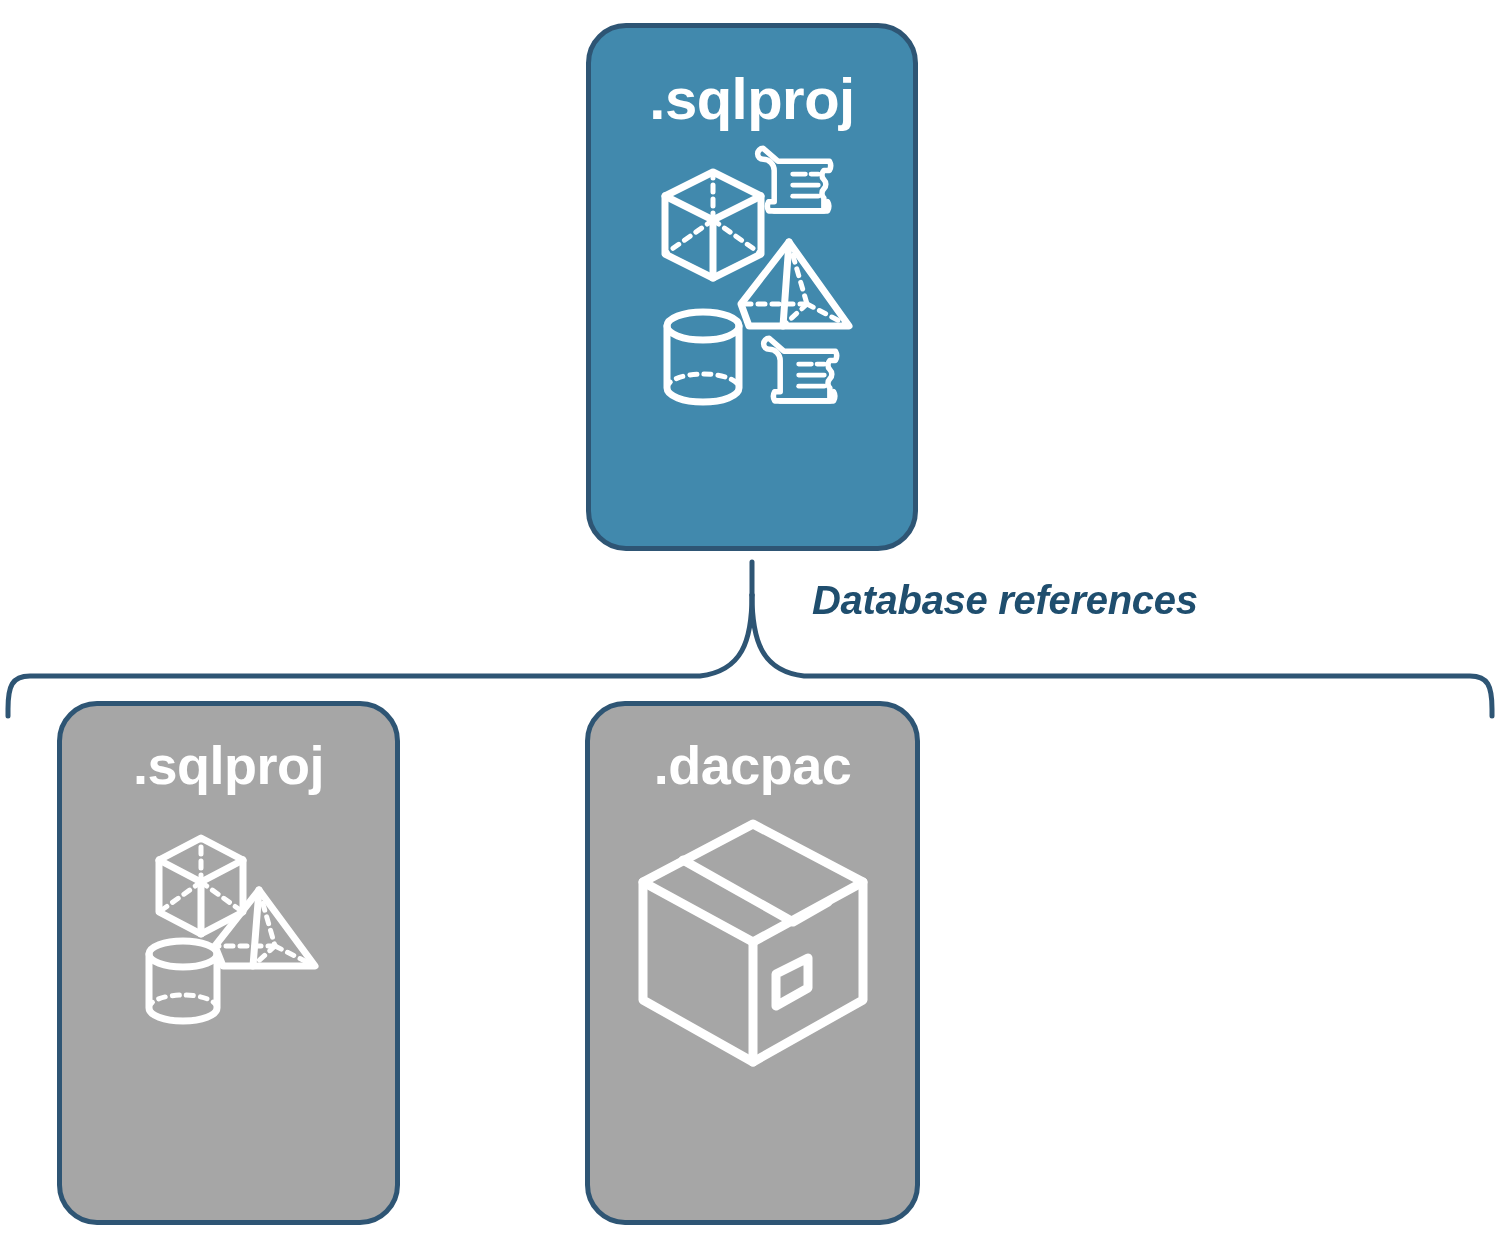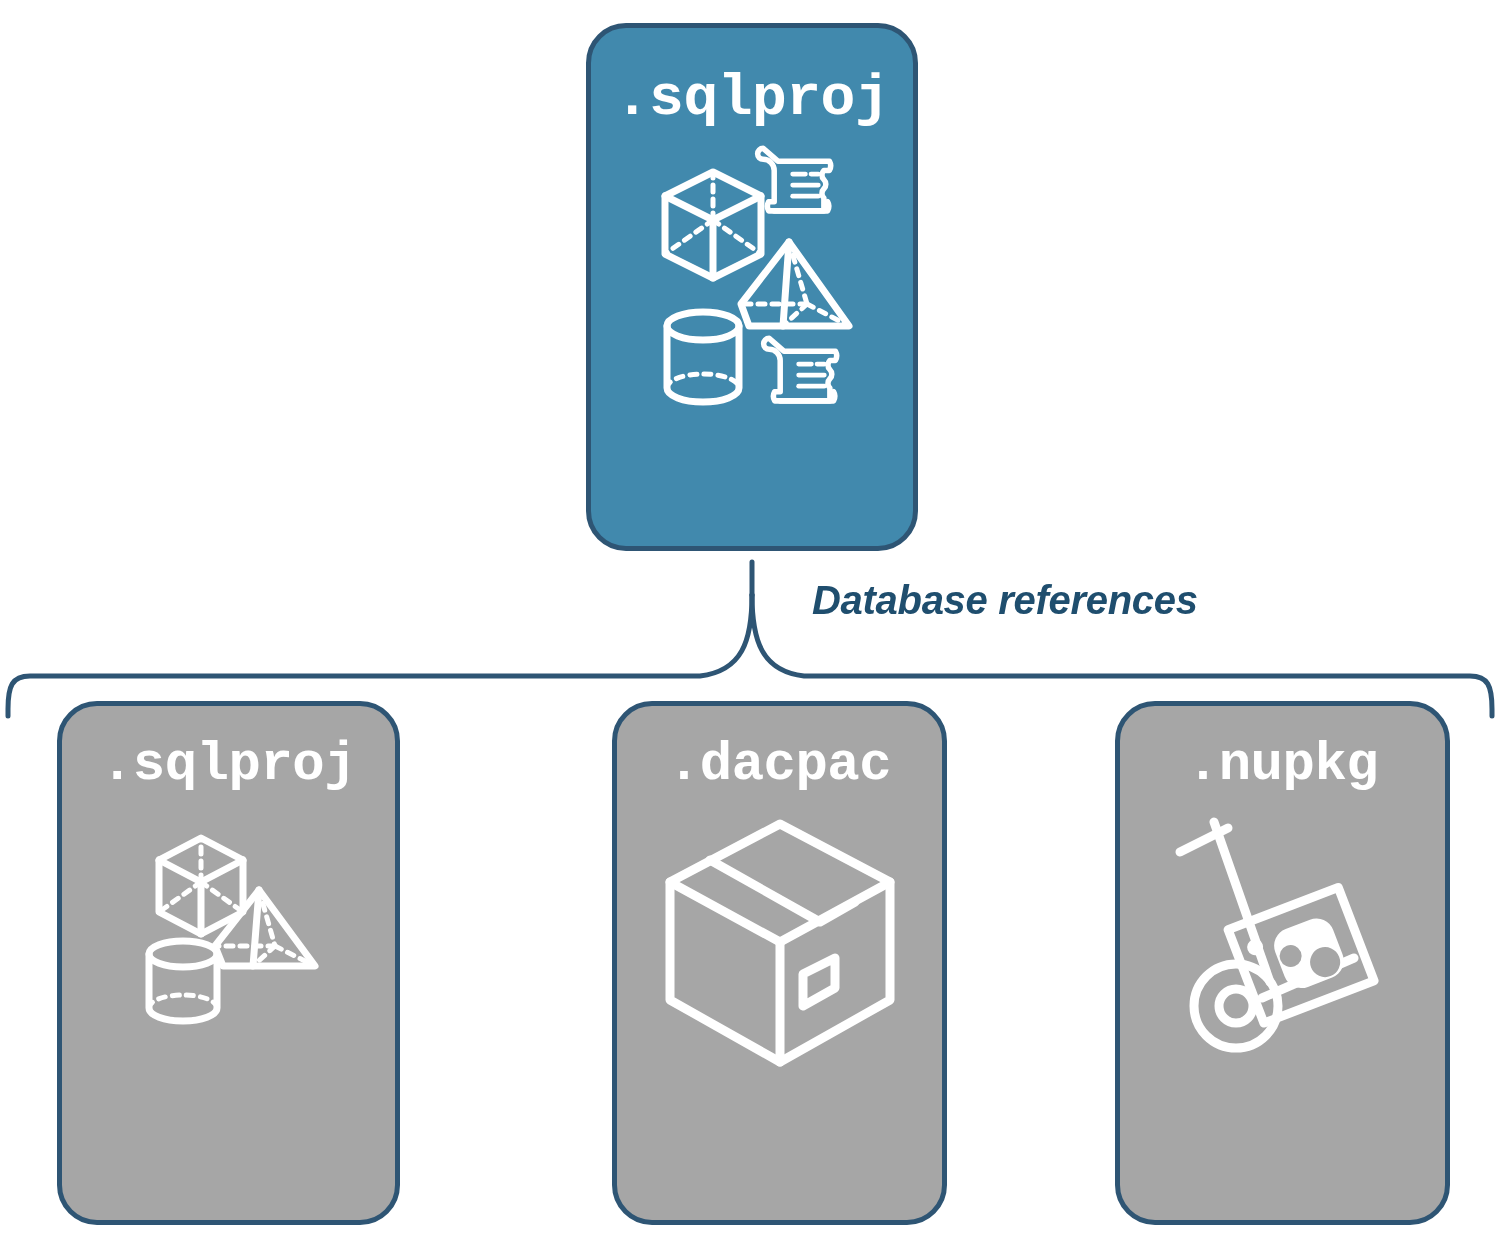--- a/index.html
+++ b/index.html
@@ -22,32 +22,31 @@
   }
   .card.teal{background:#4189ad;}
   .card.grey{background:#a6a6a6;}
 
   .card-title{
     color:#ffffff;
     font-weight:bold;
     line-height:1;
     letter-spacing:-0.5px;
     user-select:none;
-    font-family:Liberation Mono, monospace;
   }
 
   
   #card-root{left:586px;top:23px;width:332px;height:528px;}
   #card-root .card-title{font-size:58px;margin-top:42px;}
   #card-root .icon-wrap{margin-top:16px;}
 
   
   .card-bottom{top:701px;height:524px;width:343px;}
   #card-sqlproj{left:57px;}
-  #card-dacpac{left:612px;width:335px;}
+  #card-dacpac{left:585px;width:335px;}
   #card-nupkg{left:1115px;width:335px;}
   .card-bottom .card-title{font-size:54px;margin-top:32px;}
   .card-bottom .icon-wrap{margin-top:18px;}
 
   .icon-wrap{display:block;}
 
   
   #brace{position:absolute;left:0;top:551px;width:1500px;height:175px;pointer-events:none;}
 
   #brace-label{
@@ -199,44 +198,14 @@
 
             <polyline points="55,50 165,112 200,92"></polyline>
 
             <polygon points="148,164 180,148 180,178 148,196"></polygon>
           </g>
         </g>
       </svg>
     </div>
   </div>
 
-  <div class="card grey card-bottom" id="card-nupkg">
-    <div class="card-title">.nupkg</div>
-    <div class="icon-wrap">
-      <svg width="250" height="270" viewBox="0 0 250 270" aria-hidden="true">
-        <g fill="none" stroke="#ffffff" stroke-width="9" stroke-linecap="round" stroke-linejoin="round">
-          <g>
-
-            <line x1="22" y1="42" x2="70" y2="18"></line>
-
-            <line x1="56" y1="12" x2="112" y2="172"></line>
-
-            <line x1="104" y1="188" x2="196" y2="148"></line>
-
-            <circle cx="78" cy="196" r="42"></circle>
-            <circle cx="78" cy="196" r="17"></circle>
-          </g>
-
-          <g transform="rotate(-21 140 140)">
-            <rect x="82" y="96" width="118" height="100"></rect>
-            <g fill="#ffffff" stroke="none">
-              <rect x="118" y="116" width="62" height="62" rx="18"></rect>
-              <circle cx="101" cy="122" r="8"></circle>
-              <circle cx="131" cy="143" r="11" fill="#a6a6a6"></circle>
-              <circle cx="161" cy="161" r="15" fill="#a6a6a6"></circle>
-            </g>
-          </g>
-        </g>
-      </svg>
-    </div>
-  </div>
 
 </div>
 
 </body></html>

